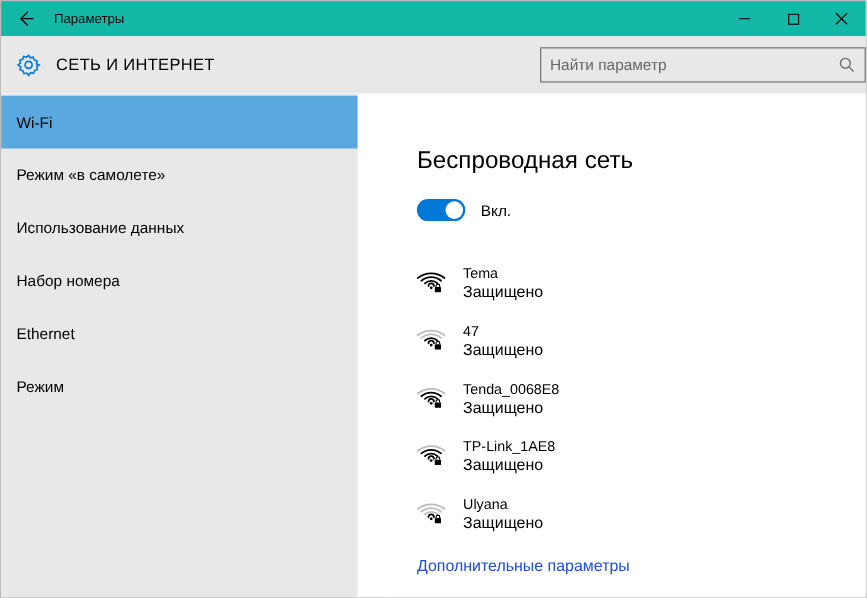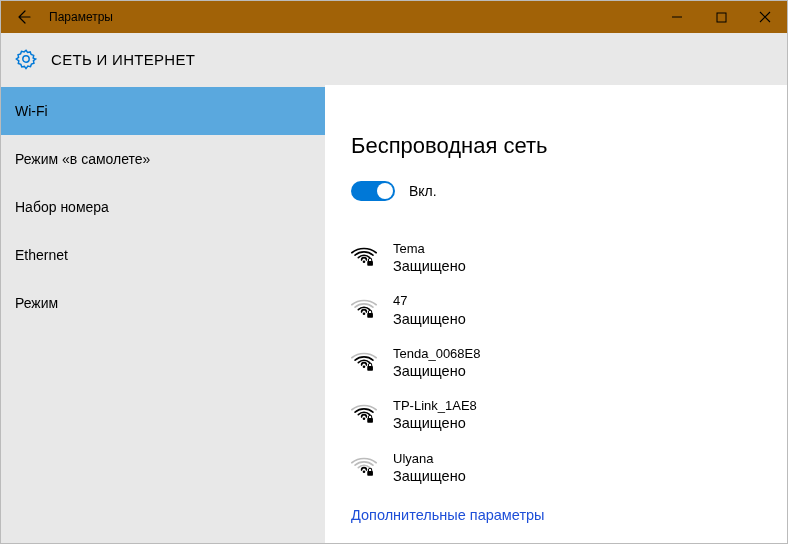--- a/index.html
+++ b/index.html
@@ -1,30 +1,30 @@
 <!DOCTYPE html>
 <html><head>
 <meta charset="utf-8">
 <style>
   * { box-sizing: border-box; margin: 0; padding: 0; font-family: "Segoe UI", Tahoma, sans-serif; }
   html, body { width: 788px; height: 544px; background: #fff; overflow: hidden; }
   .window { width: 788px; height: 544px; display: flex; flex-direction: column; border: 1px solid #bbb; }
-  .titlebar { height: 32px; background: #a16207; display: flex; align-items: center; }
+  .titlebar { height: 32px; background: #14b8a6; display: flex; align-items: center; }
   .back-btn { width: 44px; height: 32px; display: flex; align-items: center; justify-content: center; cursor: pointer; }
   .title-text { font-size: 12px; color: #000; padding-left: 4px; flex: 1; }
   .win-controls { display: flex; }
   .win-btn { width: 44px; height: 32px; display: flex; align-items: center; justify-content: center; cursor: pointer; }
   .header-row { height: 52px; background: #e8e8e8; display: flex; align-items: center; padding: 0 0 0 14px; }
   .gear { width: 22px; height: 22px; margin-right: 14px; display:flex; align-items:center; justify-content:center;}
   .section-title { font-size: 15px; font-weight: 400; letter-spacing: .3px; }
   .search-wrap { margin-left: auto; width: 296px; height: 32px; border: 1.5px solid #6a6a6a; background: #e8e8e8; display: flex; align-items: center; padding: 0 8px; }
   .search-wrap input { flex: 1; border: none; outline: none; background: transparent; font-size: 14px; color: #333; }
   .search-wrap input::placeholder { color: #666; }
   .search-icon { width: 16px; height: 16px; margin-left: 6px; }
-  .body { flex: 1; display: flex; overflow: hidden; }
+  .body { flex: 1; display: flex; overflow: hidden; gap: 28px; }
   .sidebar { width: 324px; background: #e8e8e8; padding-top: 2px; }
   .side-item { height: 48px; display: flex; align-items: center; padding-left: 14px; font-size: 14px; cursor: pointer; }
   .side-item.active { background: #5aa8de; color: #000; }
   .content { flex: 1; background: #fff; padding: 22px 0 0 26px; overflow-y: auto; }
   .content h1 { font-size: 22px; font-weight: 400; margin-bottom: 22px; margin-top: 26px; }
   .toggle-row { display: flex; align-items: center; margin-bottom: 40px; }
   .toggle { width: 44px; height: 20px; border-radius: 10px; background: #0078d7; position: relative; cursor: pointer; margin-right: 14px; }
   .knob { position: absolute; right: 2px; top: 2px; width: 16px; height: 16px; background: #fff; border-radius: 50%; }
   .toggle-label { font-size: 14px; }
   .net-list { display: flex; flex-direction: column; gap: 18px; margin-bottom: 22px; }
@@ -66,29 +66,39 @@
     </div>
   </div>
 
   <div class="header-row">
     <div class="gear">
       <svg width="22" height="22" viewBox="0 0 24 24">
           <path fill="none" stroke="#0078d7" stroke-width="1.6" d="M12 8.5a3.5 3.5 0 1 1 0 7 3.5 3.5 0 0 1 0-7zm0-6 1.7 2.4 2.9-.6 1 2.8 2.8 1-.6 2.9L22.5 12l-2.4 1.7.6 2.9-2.8 1-1 2.8-2.9-.6L12 22.5l-1.7-2.4-2.9.6-1-2.8-2.8-1 .6-2.9L1.5 12l2.4-1.7-.6-2.9 2.8-1 1-2.8 2.9.6z"></path>
         </svg>
     </div>
     <div class="section-title">СЕТЬ И ИНТЕРНЕТ</div>
+    <div class="search-wrap">
+      <input type="text" placeholder="Найти параметр" style="">
+      <svg class="search-icon" viewBox="0 0 16 16">
+        <circle cx="6.5" cy="6.5" r="4.5" stroke="#666" stroke-width="1.2" fill="none"></circle>
+        <path d="M10 10 L14 14" stroke="#666" stroke-width="1.2"></path>
+      </svg>
+    </div>
   </div>
 
   <div class="body">
     <div class="sidebar" id="sidebar">
         <div class="side-item active">
           <span>Wi-Fi</span>
         </div>
         <div class="side-item">
           <span>Режим «в самолете»</span>
+        </div>
+        <div class="side-item">
+          <span>Использование данных</span>
         </div>
         <div class="side-item">
           <span>Набор номера</span>
         </div>
         <div class="side-item">
           <span>Ethernet</span>
         </div>
         <div class="side-item">
           <span>Режим</span>
         </div>

